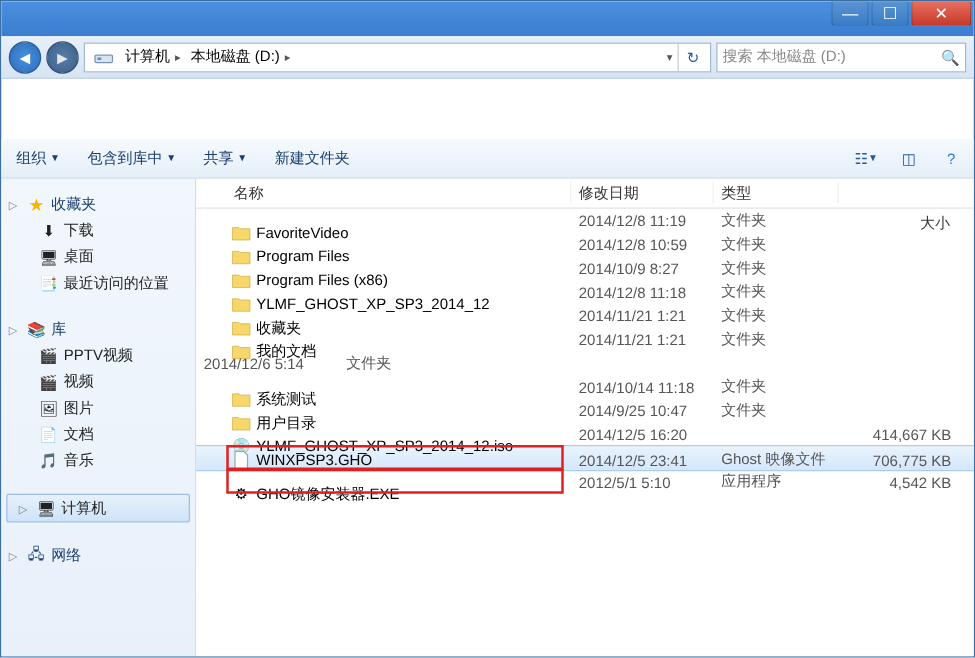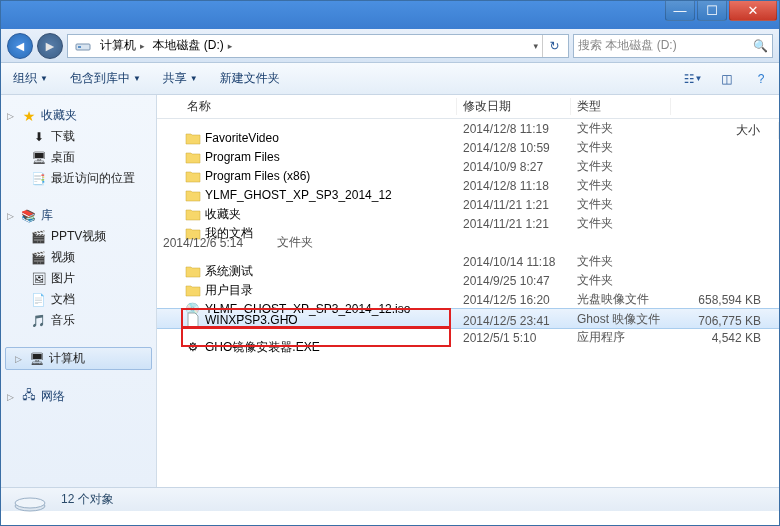--- a/index.html
+++ b/index.html
@@ -12,21 +12,21 @@
   .addrbar { height: 34px; background: linear-gradient(#e8f0fa,#d6e4f4); display: flex; align-items: center; padding: 4px 6px; gap: 4px; border-bottom: 1px solid #b5c9de; }
   .nav-btn { width: 26px; height: 26px; border-radius: 50%; background: radial-gradient(#4a90e2,#2a6cb5); border: 1px solid #2a5a9a; display:flex;align-items:center;justify-content:center;color:#fff;font-size:14px;}
   .nav-btn.disabled { filter: grayscale(0.4) brightness(0.9); }
   .breadcrumb { flex: 1; height: 24px; background: #fff; border: 1px solid #a0b8d0; display: flex; align-items: center; padding: 0 2px; }
   .bc-icon { width: 18px; height: 18px; margin: 0 4px; display:flex;align-items:center;justify-content:center;}
   .bc-seg { padding: 2px 4px; display:flex;align-items:center;gap:2px;}
   .bc-seg .chev { font-size: 9px; color: #555; margin-left:2px;}
   .bc-refresh { width: 24px; height:22px; display:flex;align-items:center;justify-content:center; color:#2a5a9a; border-left:1px solid #ccc;}
   .searchbox { width: 200px; height: 24px; background: #fff; border: 1px solid #a0b8d0; display: flex; align-items:center; padding: 0 4px; color:#888;}
   .searchbox .sicon { margin-left:auto; color:#2a5a9a;}
-  .toolbar { height: 32px; background: linear-gradient(#f6fafe,#e4eef8); border-bottom:1px solid #c8d6e5; display:flex; align-items:center; padding: 0 8px; gap: 14px; color:#1a3f6e;}
+  .toolbar { height: 32px; background: linear-gradient(#f6fafe,#e4eef8); border-bottom:1px solid #c8d6e5; display:flex; align-items:center; padding: 0 8px; gap: 14px; color:#1a3f6e;margin-top:48px;}
   .toolbar .tbtn { display:flex;align-items:center;gap:3px; padding:3px 4px;}
   .toolbar .tbtn .dd { font-size:8px;}
   .toolbar .spacer { flex:1;}
   .toolbar .ricon { width:20px;height:20px;display:flex;align-items:center;justify-content:center;color:#2a5a9a;}
   .body { display:flex; height: 392px; }
   .sidebar { width: 156px; background: linear-gradient(to bottom,#f2f7fd,#e8f0fa); border-right:1px solid #d0dce8; padding: 10px 4px; overflow:hidden;}
   .sb-group { margin-bottom: 16px; }
   .sb-head { display:flex;align-items:center;gap:4px; padding:2px 2px; color:#1a3f6e; }
   .sb-head .exp { font-size:9px;color:#888;width:10px;}
   .sb-head .ic { width:16px;height:16px;display:flex;align-items:center;justify-content:center;}
@@ -301,22 +301,21 @@
           <div class="rsize"></div>
         </div>
         <div class="row">
           <div class="rname">
             <span class="ric">
               <span style="font-size:12px">💿</span>
             </span>
             <span>YLMF_GHOST_XP_SP3_2014_12.iso</span>
           </div>
           <div class="rdate">2014/12/5 16:20</div>
-          <div class="rtype">光盘映像文件</div>
-          <div class="rsize">658,594 KB</div>
+          <div class="rsize">414,667 KB</div>
         </div>
         <div class="row sel">
           <div class="rname">
             <span class="ric">
               <svg width="14" height="16" viewBox="0 0 14 16">
                 <path d="M2 1 h7 l3 3 v11 h-10 z" fill="#fff" stroke="#9aa"></path>
               </svg>
             </span>
             <span>WINXPSP3.GHO</span>
           </div>

